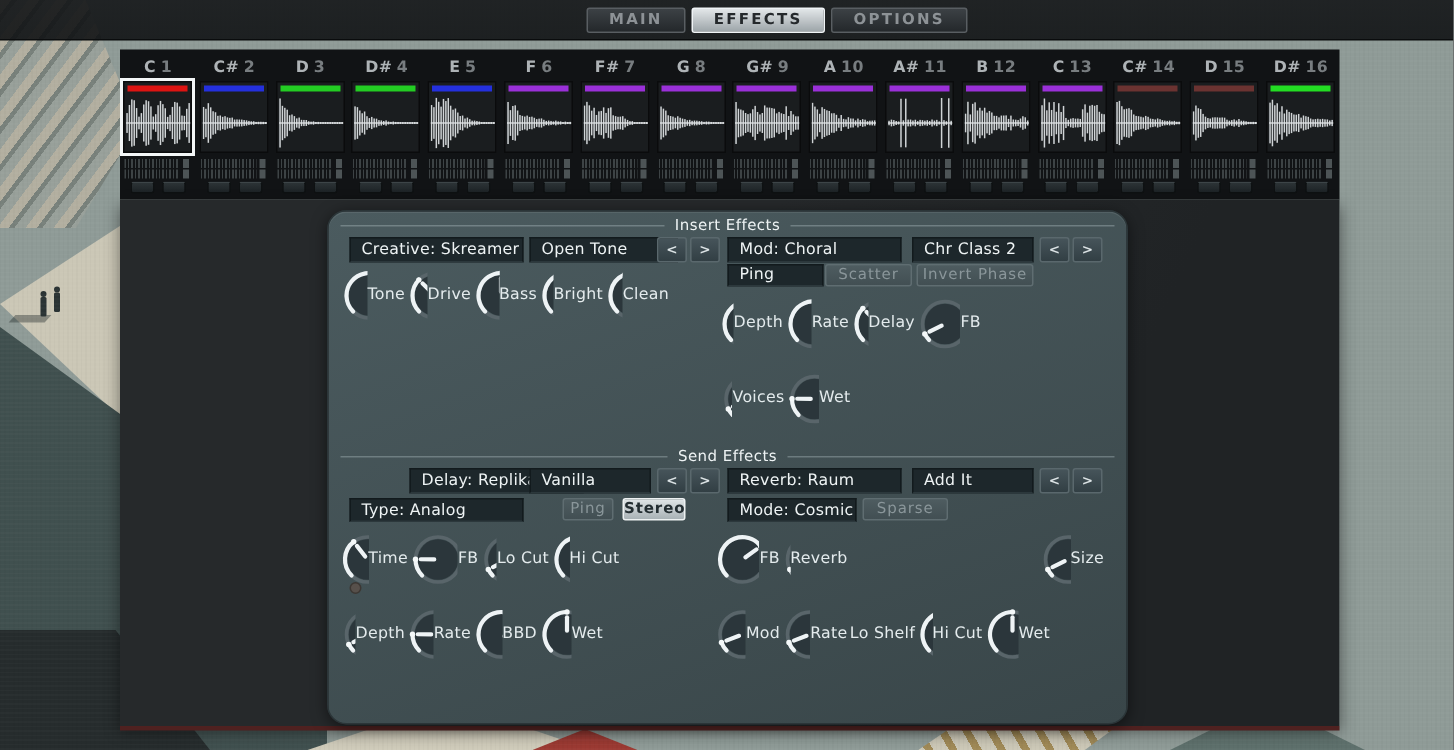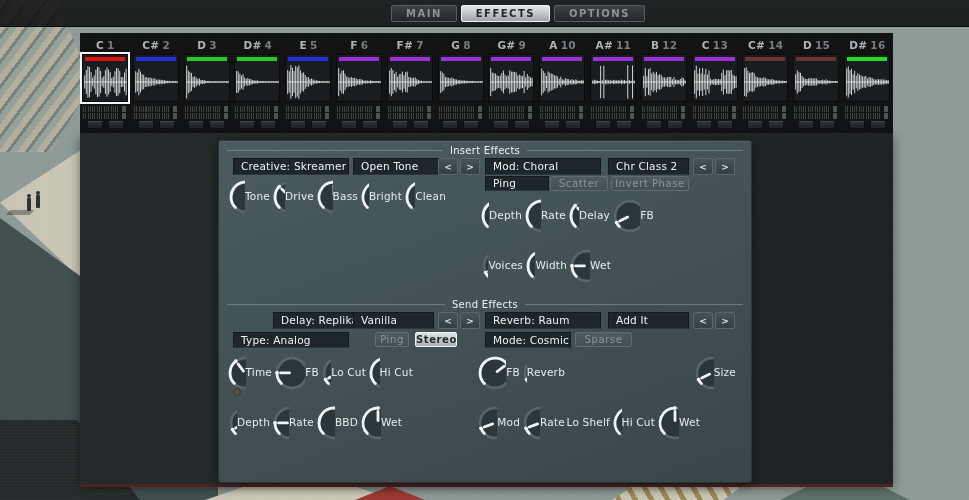--- a/index.html
+++ b/index.html
@@ -64,21 +64,21 @@
   .t1{top:73px;} .t2{top:80px;}
   .pad-btns{position:absolute;top:88px;left:0;width:100%;display:flex;gap:5px;justify-content:center;}
   .pad-btn{width:16px;height:8px;background:linear-gradient(#2c3336,#1d2326);
     border:1px solid #0e1112;border-top-color:#3d4548;border-radius:2px;}
 
   
   .content{position:absolute;left:80px;top:133px;width:813px;height:351px;
     background:linear-gradient(115deg,#26292b 45%,#202325 75%);box-shadow:0 4px 10px rgba(0,0,0,.45);}
   .redline{position:absolute;left:80px;top:484px;width:813px;height:3px;background:#4f2120;}
   .fx-panel{position:absolute;left:218px;top:140px;width:534px;height:343px;
-    background:linear-gradient(160deg,#4b5b5f,#394649);border:1px solid #2b3538;border-radius:3px;
+    background:linear-gradient(160deg,#4b5b5f,#394649);border:1px solid #2b3538;border-radius:13px;
     box-shadow:inset 0 1px 0 rgba(255,255,255,.08),0 2px 10px rgba(0,0,0,.5);}
   .sec-title{position:absolute;left:8px;right:8px;display:flex;align-items:center;gap:7px;
     color:#eef3f4;font-size:10px;letter-spacing:.3px;}
   .sec-title .rule{flex:1;height:1px;background:rgba(200,215,218,.32);}
   .st-insert{top:4px;} .st-send{top:158px;}
 
   .field{position:absolute;height:17px;background:#1d272b;border:1px solid #121a1d;
     border-bottom-color:#2c383c;color:#eef3f4;font-size:10.5px;line-height:15px;
     padding-left:7px;letter-spacing:.2px;white-space:nowrap;overflow:hidden;}
   .chev{position:absolute;width:20px;height:17px;background:linear-gradient(#46545a,#323f44);
@@ -928,30 +928,20 @@
             <path d="M 9.39 30.61 A 15 15 0 0 1 6.53 26.60" fill="none" stroke="#eef3f5" stroke-width="2.8" stroke-linecap="round"></path>
             <line x1="17.754931060598462" y1="21.09984792463979" x2="9.67268287875292" y2="25.059300453343024" stroke="#eef3f5" stroke-width="2.8" stroke-linecap="round"></line>
             <circle cx="6.529586363590765" cy="26.599087547838728" r="1.8" fill="#f4f8f9"></circle>
           </svg>
           <div class="knob-label">Voices</div>
         </div>
         <div class="knob">
           <svg width="40" height="40">
             <circle cx="20" cy="20" r="13.5" fill="#2b363b"></circle>
             <circle cx="20" cy="20" r="15" fill="none" stroke="#59656a" stroke-width="2.4"></circle>
-            <path d="M 9.39 30.61 A 15 15 0 1 1 32.00 29.01" fill="none" stroke="#eef3f5" stroke-width="2.8" stroke-linecap="round"></path>
-            <line x1="21.999211646217727" y1="21.50105056331471" x2="29.196373572601544" y2="26.90483259124766" stroke="#eef3f5" stroke-width="2.8" stroke-linecap="round"></line>
-            <circle cx="31.995269877306363" cy="29.00630337988825" r="1.8" fill="#f4f8f9"></circle>
-          </svg>
-          <div class="knob-label">Width</div>
-        </div>
-        <div class="knob">
-          <svg width="40" height="40">
-            <circle cx="20" cy="20" r="13.5" fill="#2b363b"></circle>
-            <circle cx="20" cy="20" r="15" fill="none" stroke="#59656a" stroke-width="2.4"></circle>
             <path d="M 9.39 30.61 A 15 15 0 0 1 5.00 19.76" fill="none" stroke="#eef3f5" stroke-width="2.8" stroke-linecap="round"></path>
             <line x1="17.50030841879585" y1="19.96073170672045" x2="8.501418726460903" y2="19.819365850914064" stroke="#eef3f5" stroke-width="2.8" stroke-linecap="round"></line>
             <circle cx="5.001850512775091" cy="19.76439024032269" r="1.8" fill="#f4f8f9"></circle>
           </svg>
           <div class="knob-label">Wet</div>
         </div>
       </div>
 
     <div class="sec-title st-send">
       <div class="rule"></div>

